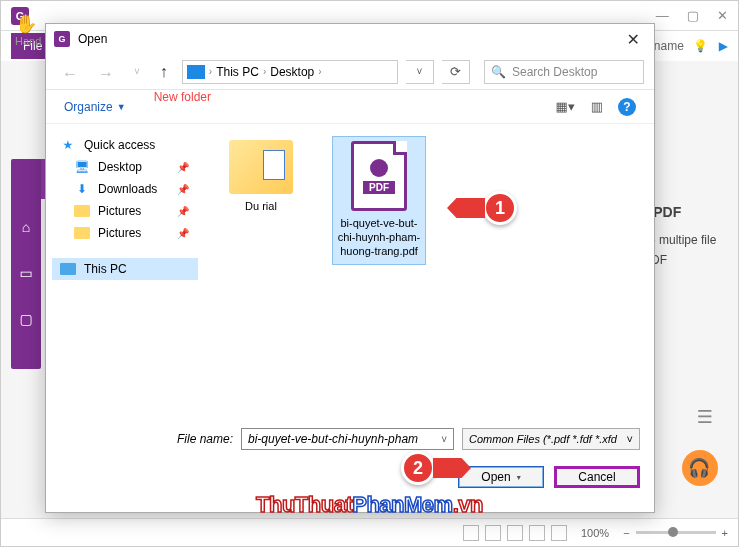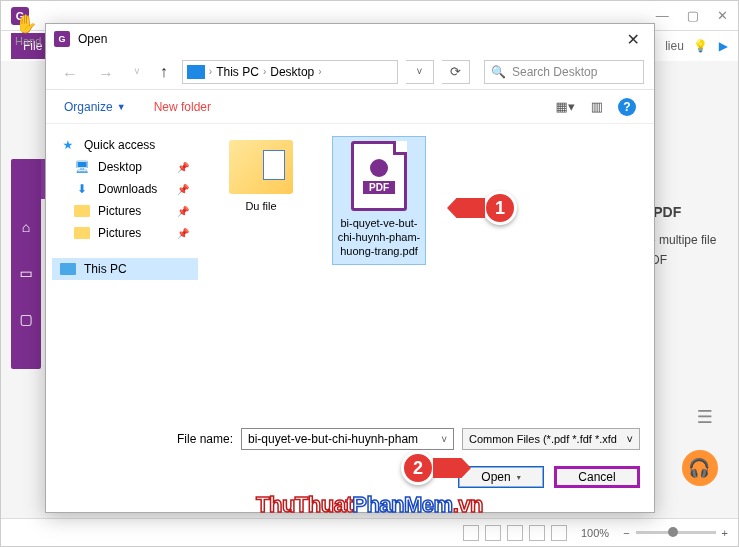--- a/index.html
+++ b/index.html
@@ -43,21 +43,21 @@
 
 .dlg-nav { height: 36px; border-bottom: 1px solid #e5e5e5; display: flex; align-items: center; padding: 0 10px; gap: 8px; }
 .nav-btn { color: #bbb; font-size: 16px; padding: 2px 6px; }
 .nav-btn.up { color: #333; }
 .breadcrumb { flex: 1; height: 24px; border: 1px solid #ccc; display: flex; align-items: center; font-size: 12px; padding: 0 4px; gap: 4px; }
 .breadcrumb .pc-ico { width: 18px; height: 14px; background: #1e88e5; display: inline-block; }
 .breadcrumb .sep { color: #888; font-size: 10px; }
 .refresh-box { width: 28px; height: 24px; border: 1px solid #ccc; border-left: none; display: flex; align-items: center; justify-content: center; font-size: 13px; color: #555; }
 .search-box { width: 160px; height: 24px; border: 1px solid #ccc; margin-left: 6px; display: flex; align-items: center; padding: 0 6px; font-size: 12px; color: #888; gap: 6px; }
 
-.dlg-toolbar { height: 34px; display: flex; align-items: center; padding: 0 18px; gap: 28px; font-size: 12px; border-bottom: 1px solid #eee; }
+.dlg-toolbar { height: 34px; display: flex; padding: 0 18px; gap: 28px; font-size: 12px; border-bottom: 1px solid #eee; }
 .organize { color: #1e5fbf; display: flex; align-items: center; gap: 4px; }
 .newfolder { color: #ef4444; }
 .dlg-toolbar-right { margin-left: auto; display: flex; gap: 10px; align-items: center; }
 .view-ico { width: 22px; height: 18px; display: flex; align-items: center; justify-content: center; font-size: 13px; color: #555; }
 .help-ico { width: 18px; height: 18px; background: #1e88e5; border-radius: 50%; color: #fff; display: flex; align-items: center; justify-content: center; font-size: 12px; font-weight: bold; }
 
 .dlg-body { display: flex; height: 288px; }
 .sidebar { width: 158px; padding: 10px 6px; font-size: 12px; }
 .sidebar-item { display: flex; align-items: center; gap: 8px; padding: 4px 8px; cursor: pointer; }
 .sidebar-item.selected { background: #cde8ff; }
@@ -75,21 +75,21 @@
 .file-item.selected { background: #cde8ff; border: 1px solid #8bc1ef; }
 .folder-thumb { width: 64px; height: 54px; background: linear-gradient(135deg,#ffe79a,#ffcb57); margin: 0 auto 6px; border-radius: 3px; position: relative; }
 .folder-thumb::after { content:''; position:absolute; right:8px; top:10px; width:20px; height:28px; background:#fff; border:1px solid #4a7cd0; }
 .pdf-thumb { width: 56px; height: 70px; background: #fff; border: 3px solid #7b2e8e; border-radius: 3px; margin: 0 auto 6px; position: relative; display: flex; flex-direction: column; align-items: center; justify-content: center; }
 .pdf-thumb .fold { position: absolute; top: -3px; right: -3px; width: 14px; height: 14px; background: #fff; border-left: 3px solid #7b2e8e; border-bottom: 3px solid #7b2e8e; }
 .pdf-thumb .logo { width: 18px; height: 18px; background: #7b2e8e; border-radius: 50%; margin-bottom: 4px; }
 .pdf-thumb .label { background: #7b2e8e; color: #fff; font-size: 10px; font-weight: bold; padding: 1px 6px; }
 .file-label { word-wrap: break-word; line-height: 1.25; }
 
 .dlg-footer { padding: 16px 14px 14px; }
-.fn-row { display: flex; align-items: center; gap: 8px; margin-bottom: 16px; justify-content: flex-end; }
+.fn-row { display: flex; align-items: center; gap: 8px; margin-bottom: 16px; justify-content: flex-end; font-style: italic; }
 .fn-label { font-size: 12px; }
 .fn-input { flex: 0 0 213px; height: 22px; border: 1px solid #888; font-size: 12px; padding: 0 6px; display: flex; align-items: center; justify-content: space-between; }
 .fn-input .dd { color: #555; font-size: 10px; }
 .filter-sel { flex: 0 0 178px; height: 22px; border: 1px solid #aaa; background: #f4f4f4; font-size: 11px; display: flex; align-items: center; justify-content: space-between; padding: 0 6px; }
 .btn-row { display: flex; justify-content: flex-end; gap: 10px; }
 .dlg-btn { width: 86px; height: 22px; border: 3px solid #a21caf; background: #f4f4f4; font-size: 12px; cursor: pointer; display: flex; align-items: center; justify-content: center; }
 .dlg-btn.primary { border: 1px solid #1e5fbf; box-shadow: inset 0 0 0 1px #7fb3e8; }
 .dlg-btn .dd { font-size: 8px; margin-left: 6px; color: #555; }
 
 
@@ -108,21 +108,21 @@
   <div class="bg-app-icon">G</div>
   <div class="bg-win-controls">
       <span>—</span>
       <span>▢</span>
       <span>✕</span>
     </div>
 </div>
 <div class="bg-ribbon">
   <div class="file">File</div>
   <div class="bg-ribbon-right">
-    <span>lieu</span>
+    <span>name</span>
     <span>💡</span>
     <span style="color:#1e88e5">▶</span>
   </div>
 </div>
 <div class="bg-hand">
   <div class="bg-hand-icon">✋</div>
   <div>Hand</div>
 </div>
 <div class="bg-purple-card">F</div>
 <div class="bg-purple-panel">
@@ -229,21 +229,21 @@
               <span class="ico-monitor"></span>
             </span>
           <span>This PC</span>
         </div>
       </div>
     </div>
 
     <div class="file-area">
       <div class="file-item">
         <div class="folder-thumb"></div>
-        <div class="file-label">Du file</div>
+        <div class="file-label">Du rial</div>
       </div>
       <div class="file-item selected">
         <div class="pdf-thumb">
           <div class="fold"></div>
           <div class="logo"></div>
           <div class="label">PDF</div>
         </div>
         <div class="file-label">bi-quyet-ve-but-chi-huynh-pham-huong-trang.pdf</div>
       </div>
     </div>

